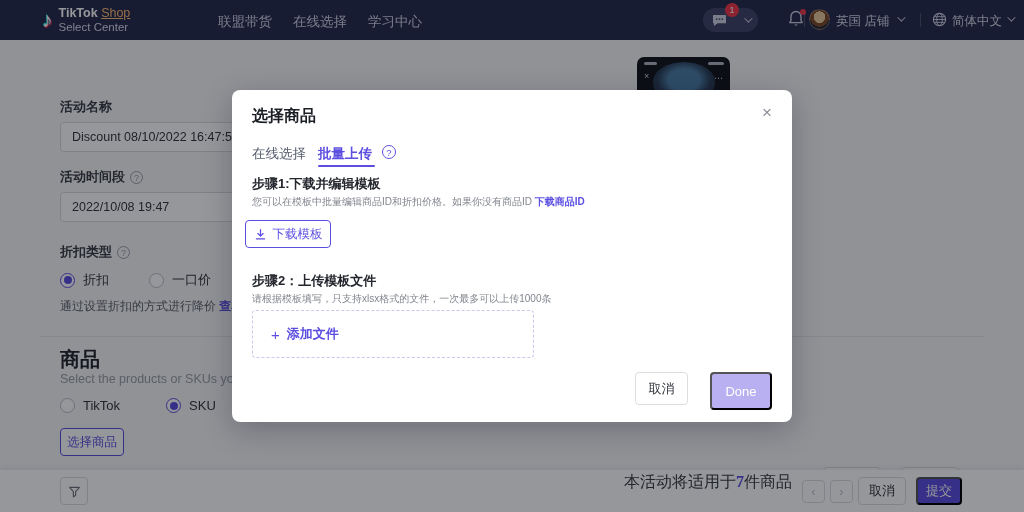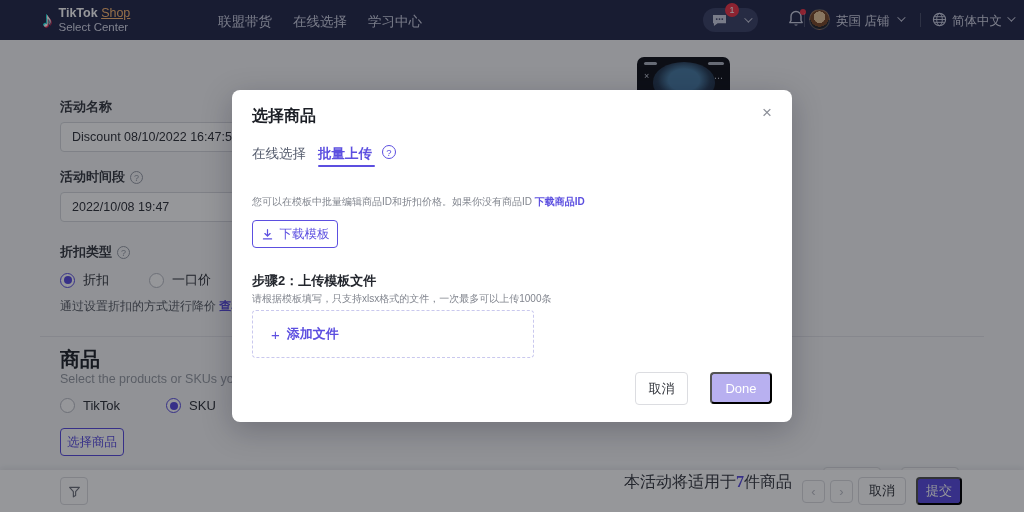--- a/index.html
+++ b/index.html
@@ -75,26 +75,26 @@
   .modal { position:absolute; left:232px; top:90px; width:560px; height:332px; background:#fff; border-radius:8px; box-shadow:0 8px 30px rgba(10,12,30,.25); z-index:100; }
   .m-title { position:absolute; left:20px; top:16px; font-size:16px; font-weight:bold; color:#1c1f26; }
   .m-close { position:absolute; right:20px; top:14px; font-size:17px; color:#8d9099; cursor:pointer; line-height:1; }
   .m-tab { position:absolute; top:55px; font-size:13.5px; color:#565d6e; cursor:pointer; }
   .m-tab.active { color:var(--accent,#5c4fe0); font-weight:bold; }
   .tab-underline { position:absolute; left:86px; top:75px; width:57px; height:2px; background:var(--accent,#5c4fe0); border-radius:1px; }
   .m-qicon { position:absolute; left:150px; top:55px; width:14px; height:14px; border-radius:50%; border:1px solid var(--accent,#5c4fe0); color:var(--accent,#5c4fe0); font-size:9.5px; line-height:13px; text-align:center; cursor:pointer; }
   .step-title { position:absolute; left:20px; font-size:13px; font-weight:bold; color:#23262d; }
   .step-desc { position:absolute; left:20px; font-size:10px; color:#81858e; }
   .step-desc .lnk { color:var(--accent,#5c4fe0); font-weight:bold; cursor:pointer; }
-  .dl-btn { position:absolute; left:20px; top:130px; width:86px; height:28px; }
+  .dl-btn { position:absolute; left:13px; top:130px; width:86px; height:28px; }
   .dashed-box { position:absolute; left:20px; top:220px; width:282px; height:48px; border:1.5px dashed #c9c8ee; border-radius:4px; display:flex; align-items:center; padding-left:18px; cursor:pointer; background:#fff; }
   .add-file { font-size:13px; color:var(--accent,#5c4fe0); font-weight:bold; display:flex; align-items:center; gap:7px; }
   .add-file .plus { font-weight:normal; font-size:15px; }
   .m-cancel { position:absolute; left:403px; top:282px; width:53px; height:33px; background:#fff; border:1px solid #dcdde1; border-radius:4px; font-size:13px; color:#33363d; display:flex; align-items:center; justify-content:center; cursor:pointer; }
-  .m-done { position:absolute; left:478px; top:282px; width:62px; height:32px; background:var(--done-disabled,#b8b0f0); border-radius:4px; font-size:13px; color:#fff; display:flex; align-items:center; justify-content:center; cursor:default; }
+  .m-done { position:absolute; left:478px; top:282px; width:62px; height:38px; background:var(--done-disabled,#b8b0f0); border-radius:4px; font-size:13px; color:#fff; display:flex; align-items:center; justify-content:center; cursor:default; }
 </style>
 </head>
 <body>
 
 <div class="screen">
 
   <header class="navbar">
     <div class="logo">
       <span class="note-glyph">♪</span>
       <div class="logo-text">
@@ -226,20 +226,21 @@
 
   <div class="modal">
     <div class="m-title">选择商品</div>
     <span class="m-close">×</span>
 
     <span class="m-tab" style="left:20px">在线选择</span>
     <span class="m-tab active" style="left:86px">批量上传</span>
     <span class="tab-underline"></span>
     <span class="m-qicon">?</span>
 
+    <div class="step-title" style="top:85px">步骤1:下载并编辑模板</div>
     <div class="step-desc" style="top:105px">
       <span>您可以在模板中批量编辑商品ID和折扣价格。如果你没有商品ID </span><span class="lnk">下载商品ID</span>
     </div>
 
     <button class="btn-outline-accent dl-btn">
       <svg width="13" height="13" viewBox="0 0 16 16">
         <path d="M8 2v8M8 10L4.8 6.8M8 10l3.2-3.2M3 13.5h10" fill="none" stroke="#5c4fe0" stroke-width="1.5" stroke-linecap="round" stroke-linejoin="round"></path>
       </svg>
       <span>下载模板</span>
     </button>

